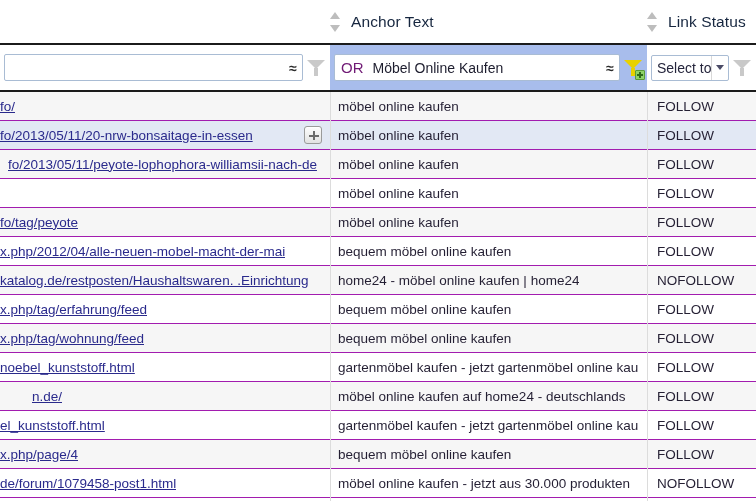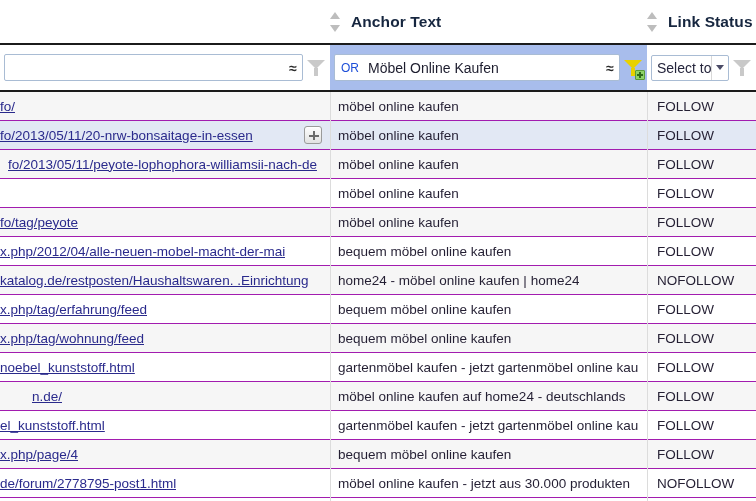--- a/index.html
+++ b/index.html
@@ -28,21 +28,21 @@
   .hdr-cell {
     position: absolute;
     top: 0;
     height: 43px;
     display: flex;
     align-items: center;
     background: #ffffff;
   }
   .hdr-label {
     font-size: 15.5px;
-    font-weight: bold;
+    font-weight: normal;
     color: #16263f;
     letter-spacing: 0.1px;
     white-space: nowrap;
   }
   .sort-arrows {
     width: 11px;
     height: 20px;
     margin-right: 10px;
     position: relative;
     flex: 0 0 auto;
@@ -89,22 +89,22 @@
     background: #ffffff;
     border: 1px solid #a9bcd4;
     border-radius: 2px;
     display: flex;
     align-items: center;
     padding: 0 3px 0 6px;
     flex: 1 1 auto;
     min-width: 0;
   }
   .filter-op {
-    font-size: 12px;
-    color: #1d4ed8;
+    font-size: 15px;
+    color: #701a75;
     font-weight: normal;
     margin-right: 9px;
     flex: 0 0 auto;
   }
   .filter-value {
     font-size: 14px;
     color: #1d1d2e;
     flex: 1 1 auto;
     white-space: nowrap;
     overflow: hidden;
@@ -471,21 +471,21 @@
         </div>
         <div class="cell sep-left" style="left: 330px; width: 317px;">
           <span class="anchor-text">bequem möbel online kaufen</span>
         </div>
         <div class="cell sep-left" style="left: 647px; width: 109px;">
           <span class="status-text">FOLLOW</span>
         </div>
       </div>
       <div class="row">
         <div class="cell" style="left: 0px; width: 330px;">
-          <a class="url-link">de/forum/2778795-post1.html</a>
+          <a class="url-link">de/forum/1079458-post1.html</a>
         </div>
         <div class="cell sep-left" style="left: 330px; width: 317px;">
           <span class="anchor-text">möbel online kaufen - jetzt aus 30.000 produkten</span>
         </div>
         <div class="cell sep-left" style="left: 647px; width: 109px;">
           <span class="status-text">NOFOLLOW</span>
         </div>
       </div>
     </div>
 

